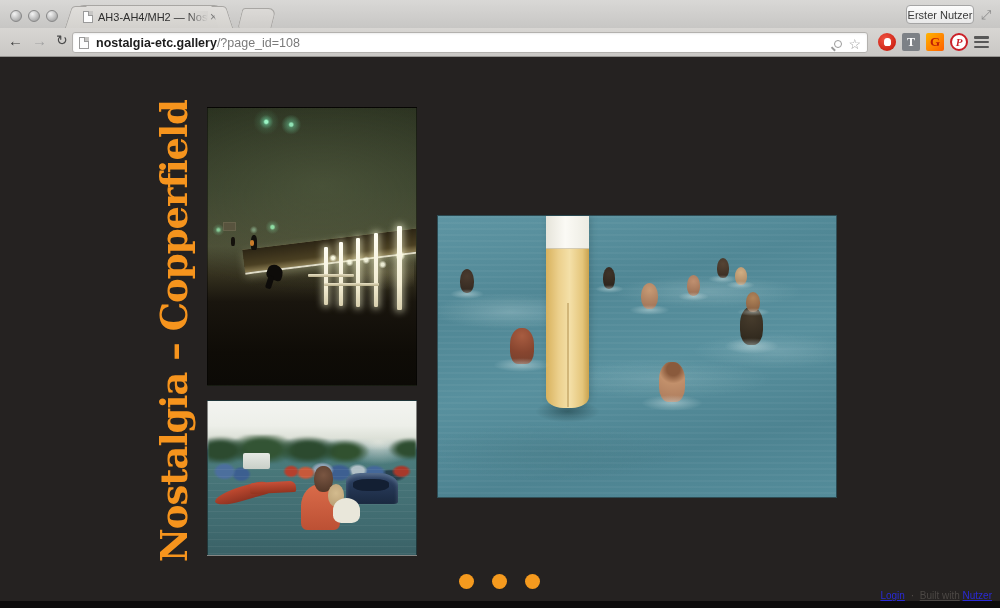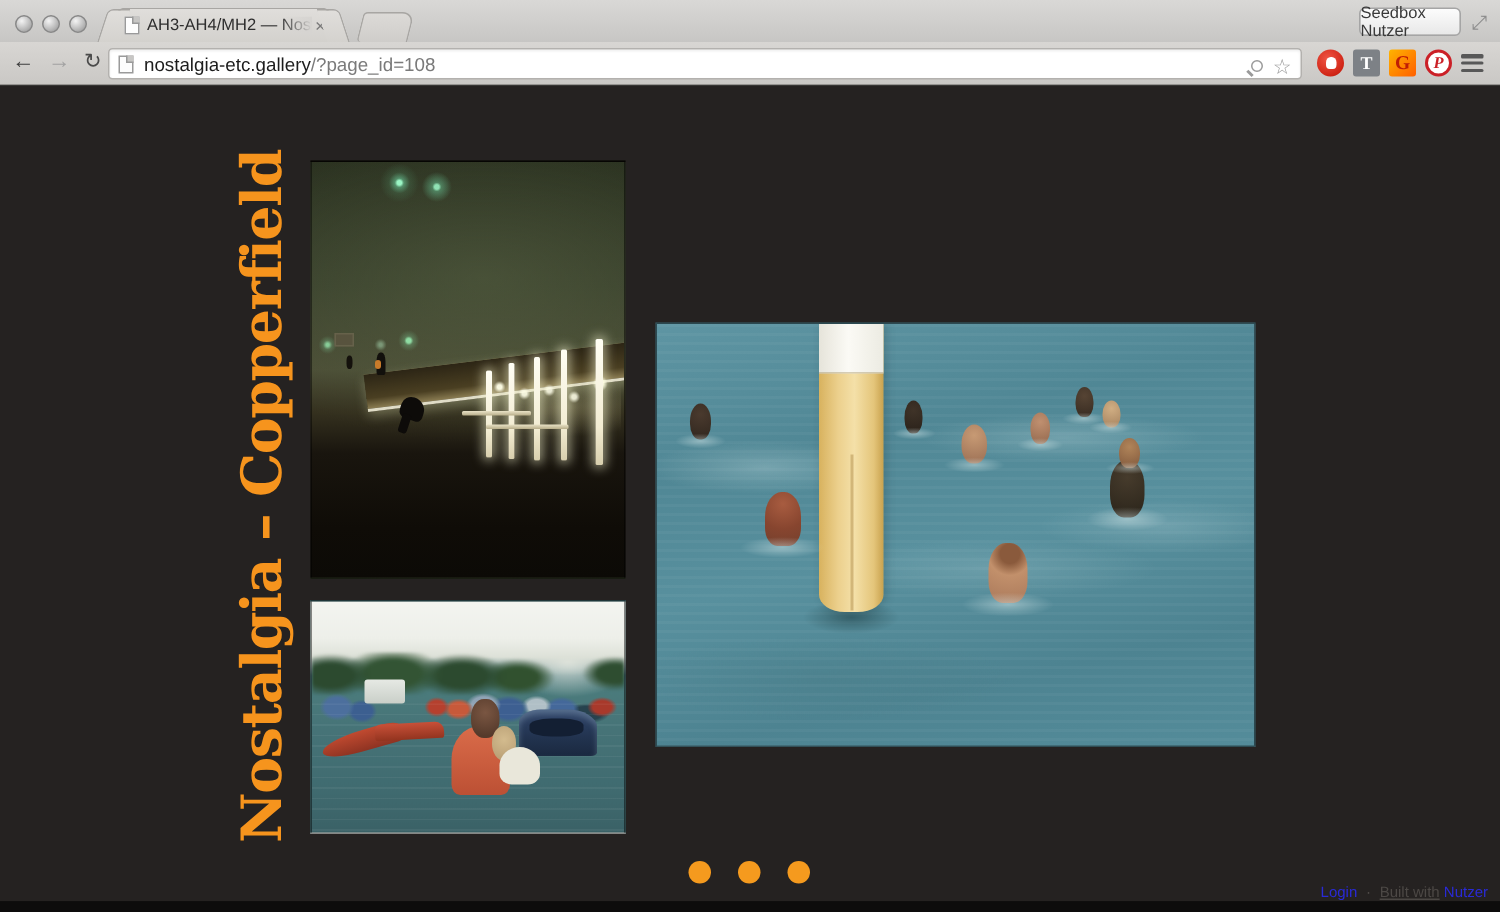--- a/index.html
+++ b/index.html
@@ -43,21 +43,21 @@
     background:linear-gradient(#d8d6d3,#cac8c5); border-bottom:1px solid #969491; }
   .nav-btn { position:absolute; top:4px; font-size:15px; font-weight:bold; }
   .back { left:8px; color:#3d3d3d; }
   .fwd { left:32px; color:#a2a2a2; }
   .reload { left:56px; color:#4a4a4a; font-weight:normal; font-size:14px; }
 
   .omnibox { position:absolute; left:72px; top:4px; width:796px; height:21px; background:#fff;
     border:1px solid #b3b1ae; border-radius:3px; display:flex; align-items:center; padding:0 6px;
     box-shadow:inset 0 1px 2px rgba(0,0,0,.08); }
   .url { font-size:12.5px; margin-left:7px; white-space:nowrap; }
-  .url .domain { color:#1c1c1c; font-weight:normal; }
+  .url .domain { color:#1c1c1c; font-weight:bold; }
   .url .path { color:#7a7a7a; }
   .omni-right { position:absolute; right:6px; top:0; height:21px; display:flex; align-items:center; gap:6px; }
   .mag { width:8px; height:8px; border:1.5px solid #9a9a9a; border-radius:50%; position:relative; }
   .mag::after { content:''; position:absolute; left:-4px; top:7px; width:5px; height:1.5px;
     background:#9a9a9a; transform:rotate(45deg); }
   .star { font-size:14px; color:#9a9a9a; line-height:1; }
 
   .ext { position:absolute; top:5px; width:18px; height:18px; display:flex; align-items:center;
     justify-content:center; font-weight:bold; }
   .ext-adblock { left:878px; background:radial-gradient(circle at 40% 35%, #f05545, #d02516 70%, #a81608);
@@ -213,21 +213,21 @@
   .s6 { left:74.5%; top:18%; width:12px; height:18px; background:radial-gradient(circle at 50% 30%, #d0ae83, #ad8a65 80%); }
   .s7 { left:77.5%; top:27%; width:14px; height:20px; background:radial-gradient(circle at 50% 30%, #b08459, #8a6142 80%); }
   .s7b { left:75.8%; top:32.5%; width:23px; height:38px; background:radial-gradient(circle at 50% 30%, #463b2c, #2f281d 80%); border-radius:45% 45% 40% 40%; }
   .s8 { left:18%; top:40%; width:24px; height:36px; background:radial-gradient(circle at 50% 22%, #a85c40, #87452f 55%, #74402d 100%); border-radius:46% 46% 34% 34%; }
   .s9 { left:55.5%; top:52%; width:26px; height:40px; background:radial-gradient(circle at 55% 18%, #8a5a3c 18%, #c2906b 40%, #a9785a 100%); border-radius:44% 44% 36% 36%; }
 
   
   .dots { position:absolute; left:459px; top:517px; display:flex; gap:18px; }
   .dot { width:15px; height:15px; border-radius:50%; }
   .footer { position:absolute; right:8px; top:533px; font-size:10px; }
-  .footer .link { color:#2a2ad6; }
+  .footer .link { color:#2a2ad6;text-decoration:underline; }
   .footer .sep { color:#55504d; margin:0 3px; }
   .footer .muted { color:#4c4845;text-decoration:underline; }
 </style>
 </head>
 <body>
 
 <div class="titlebar">
   <div class="traffic tl1"></div>
   <div class="traffic tl2"></div>
   <div class="traffic tl3"></div>
@@ -235,21 +235,21 @@
   <div class="tab">
     <div class="doc-icon"></div>
     <div class="tab-title">
       <span>AH3-AH4/MH2 — Nostalg</span>
       <span class="tab-title-fade"></span>
     </div>
     <span class="tab-close">×</span>
   </div>
   <div class="newtab"></div>
 
-  <div class="profile-btn">Seedbox Nutzer</div>
+  <div class="profile-btn">Erster Nutzer</div>
   <div class="expand-icon">⤢</div>
 </div>
 
 <div class="toolbar">
   <div class="nav-btn back">←</div>
   <div class="nav-btn fwd">→</div>
   <div class="nav-btn reload">↻</div>
 
   <div class="omnibox">
     <div class="doc-icon"></div>

